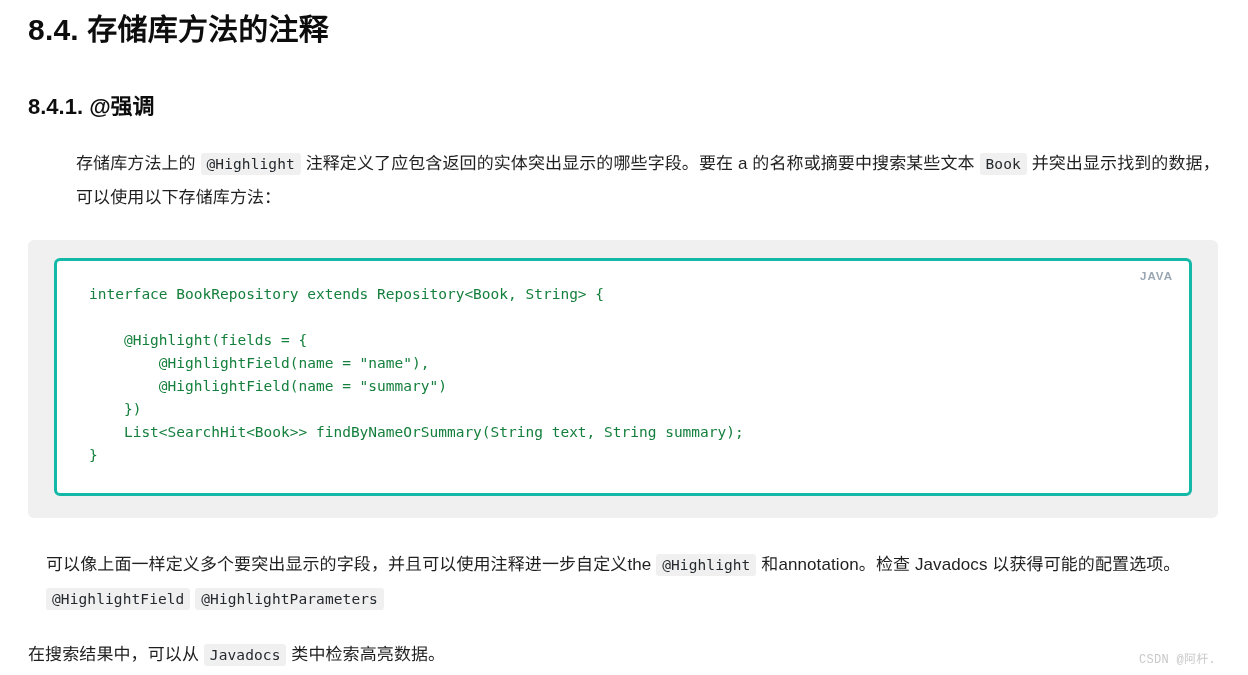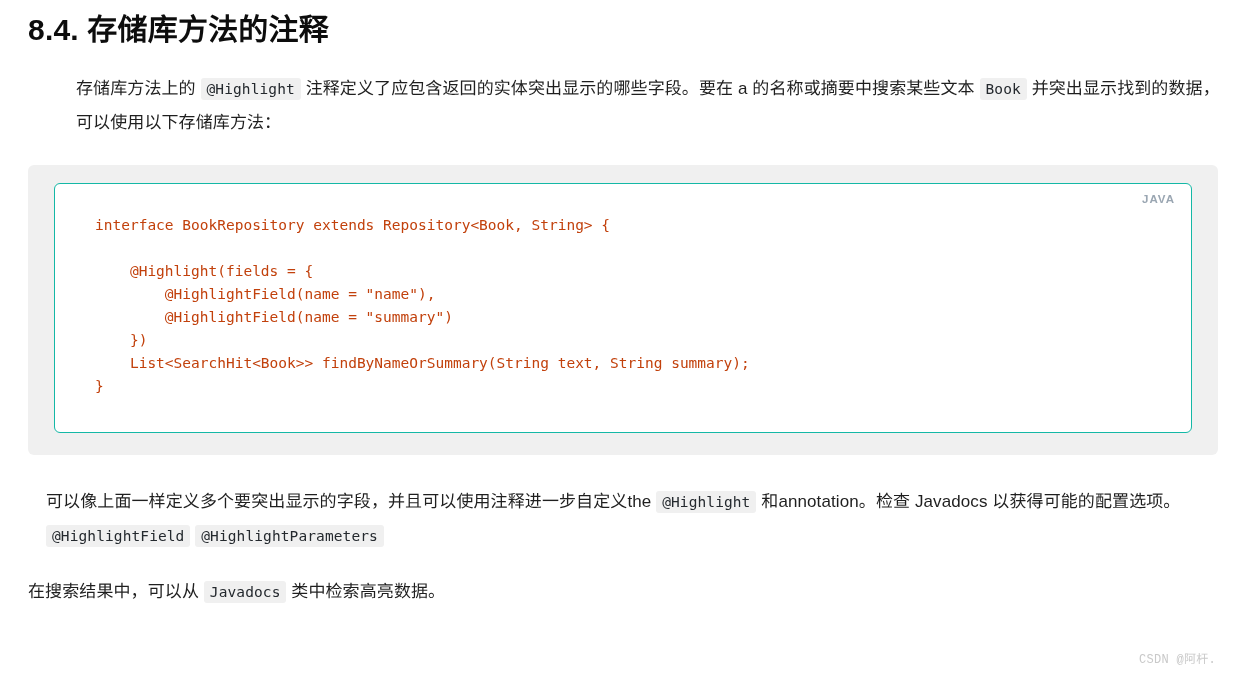--- a/index.html
+++ b/index.html
@@ -73,44 +73,44 @@
     margin-left: 0;
     width: 1190px;
     background: #f0f0f0;
     border-radius: 6px;
     padding: 18px 26px 22px 26px;
     box-sizing: border-box;
     position: relative;
   }
   .code-inner {
     background: #ffffff;
-    border: 1px solid #14b8a6;
+    border: 3px solid #14b8a6;
     border-radius: 6px;
     padding: 22px 24px 26px 32px;
     position: relative;
     box-sizing: border-box;
     min-height: 196px;
   }
   .code-lang {
     position: absolute;
     top: 9px;
     right: 16px;
     font-family: "Liberation Sans", sans-serif;
     font-size: 11.5px;
     font-weight: bold;
     letter-spacing: 1px;
     color: #9aa6b2;
     user-select: none;
   }
   pre.code-body {
-    margin: 8px;
+    margin: 0;
     font-family: "DejaVu Sans Mono", "Liberation Mono", monospace;
     font-size: 14.5px;
     line-height: 23px;
-    color: #c2410c;
+    color: #15803d;
     white-space: pre;
     overflow: visible;
   }
 
   
   .watermark {
     position: absolute;
     right: 32px;
     bottom: 8px;
     font-size: 12px;
@@ -120,20 +120,21 @@
     user-select: none;
   }
 </style>
 </head>
 <body>
 
 <div class="page">
 
   <h2 class="h2">8.4. 存储库方法的注释</h2>
 
+  <h3 class="h3">8.4.1. @强调</h3>
 
   <p class="para first">
     <span>存储库方法上的 </span><code class="inline">@Highlight</code><span> 注释定义了应包含返回的实体突出显示的哪些字段。要在 a 的名称或摘要中搜索某些文本 </span><code class="inline">Book</code><span> 并突出显示找到的数据，可以使用以下存储库方法：</span>
   </p>
 
   <div class="code-outer">
     <div class="code-inner">
       <span class="code-lang">JAVA</span>
       <pre class="code-body">interface BookRepository extends Repository&lt;Book, String&gt; {
 

